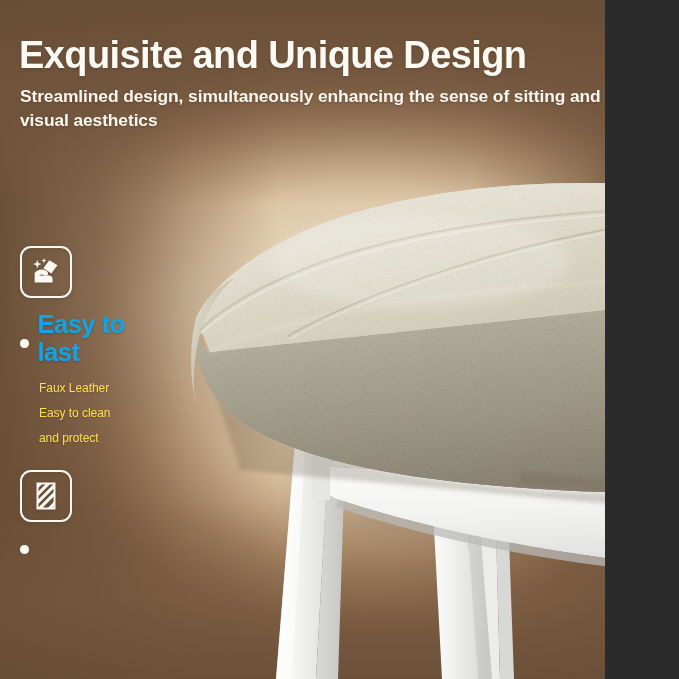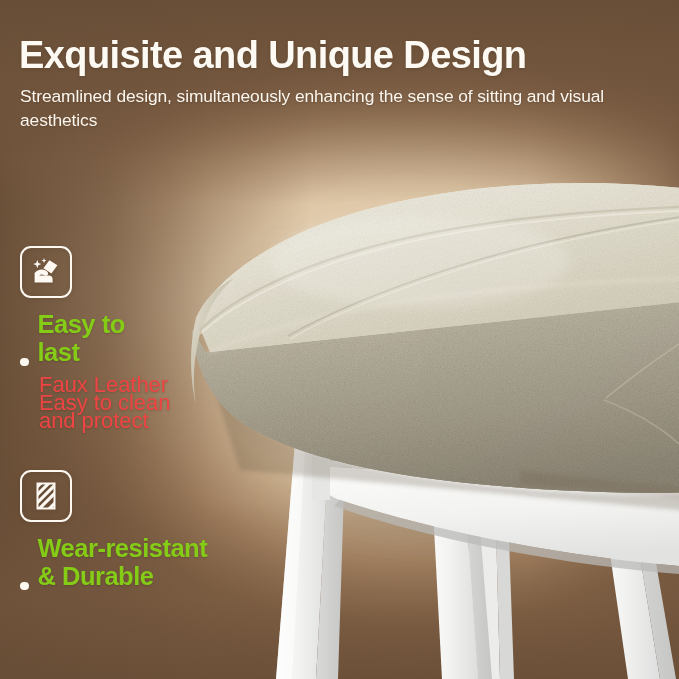--- a/index.html
+++ b/index.html
@@ -2,21 +2,21 @@
 <html><head>
 <meta charset="utf-8">
 <style>
   html, body {
     margin: 0;
     padding: 0;
     background: #2b2b2b;
   }
   #stage {
     position: relative;
-    width: 679px;
+    width: 605px;
     height: 679px;
     overflow: hidden;
     font-family: "Liberation Sans", sans-serif;
     -webkit-font-smoothing: antialiased;
   }
 
   
   .bg-base {
     position: absolute;
     inset: 0;
@@ -108,21 +108,21 @@
     line-height: 44px;
     font-weight: bold;
     color: #fdf9f3;
     letter-spacing: -0.6px;
     text-shadow: 0 1px 3px rgba(70,48,30,0.35);
   }
   .subhead {
     margin: 8px 7px 0 1px;
     font-size: 17.4px;
     line-height: 23.5px;
-    font-weight: normal;
+    font-weight: bold;
     color: #fbf6ee;
     letter-spacing: -0.1px;
     max-width: 585px;
     text-shadow: 0 1px 2px rgba(70,48,30,0.30);
   }
 
   
   .product {
     position: absolute;
     left: 0;
@@ -152,42 +152,42 @@
     justify-content: center;
     filter: drop-shadow(0 1px 2px rgba(70,48,30,0.30));
   }
   .icon-box svg { display: block; }
 
   .feature-title {
     margin: 12px 0 0 0;
     font-size: 25.5px;
     line-height: 28px;
     font-weight: bold;
-    color: #84cc16;
+    color: #0ea5e9;
     letter-spacing: -0.5px;
     text-shadow: 0 1px 2px rgba(70,48,30,0.32);
     display: flex;
-    align-items: flex-end;
+    align-items: center;
   }
   .bullet-dot {
     flex: 0 0 auto;
     width: 8.5px;
     height: 8.5px;
     border-radius: 50%;
     background: #fdf9f3;
     margin-top: 11px;
     margin-right: 9px;
   }
   .feature-title-text { display: block; }
 
   .feature-desc {
     margin: 10px 0 0 19px;
-    font-size: 22px;
-    line-height: 18px;
-    color: #ef4444;
+    font-size: 12px;
+    line-height: 25px;
+    color: #fde047;
     letter-spacing: -0.05px;
     text-shadow: 0 1px 2px rgba(70,48,30,0.28);
     white-space: pre-line;
   }
 </style>
 </head>
 <body>
 
 <div id="stage">
 
@@ -416,17 +416,16 @@
           <line x1="2" y1="20" x2="22" y2="0"></line>
           <line x1="2" y1="28" x2="30" y2="0"></line>
           <line x1="4" y1="34" x2="32" y2="6"></line>
           <line x1="12" y1="36" x2="32" y2="16"></line>
           <line x1="20" y1="38" x2="32" y2="26"></line>
         </g>
       </svg>
     </div>
     <h2 class="feature-title">
       <span class="bullet-dot"></span>
-      <span class="feature-title-text"><span>Wear-resistant</span><br><span>&amp; Durable</span></span>
     </h2>
   </div>
 
 </div>
 
 </body></html>

